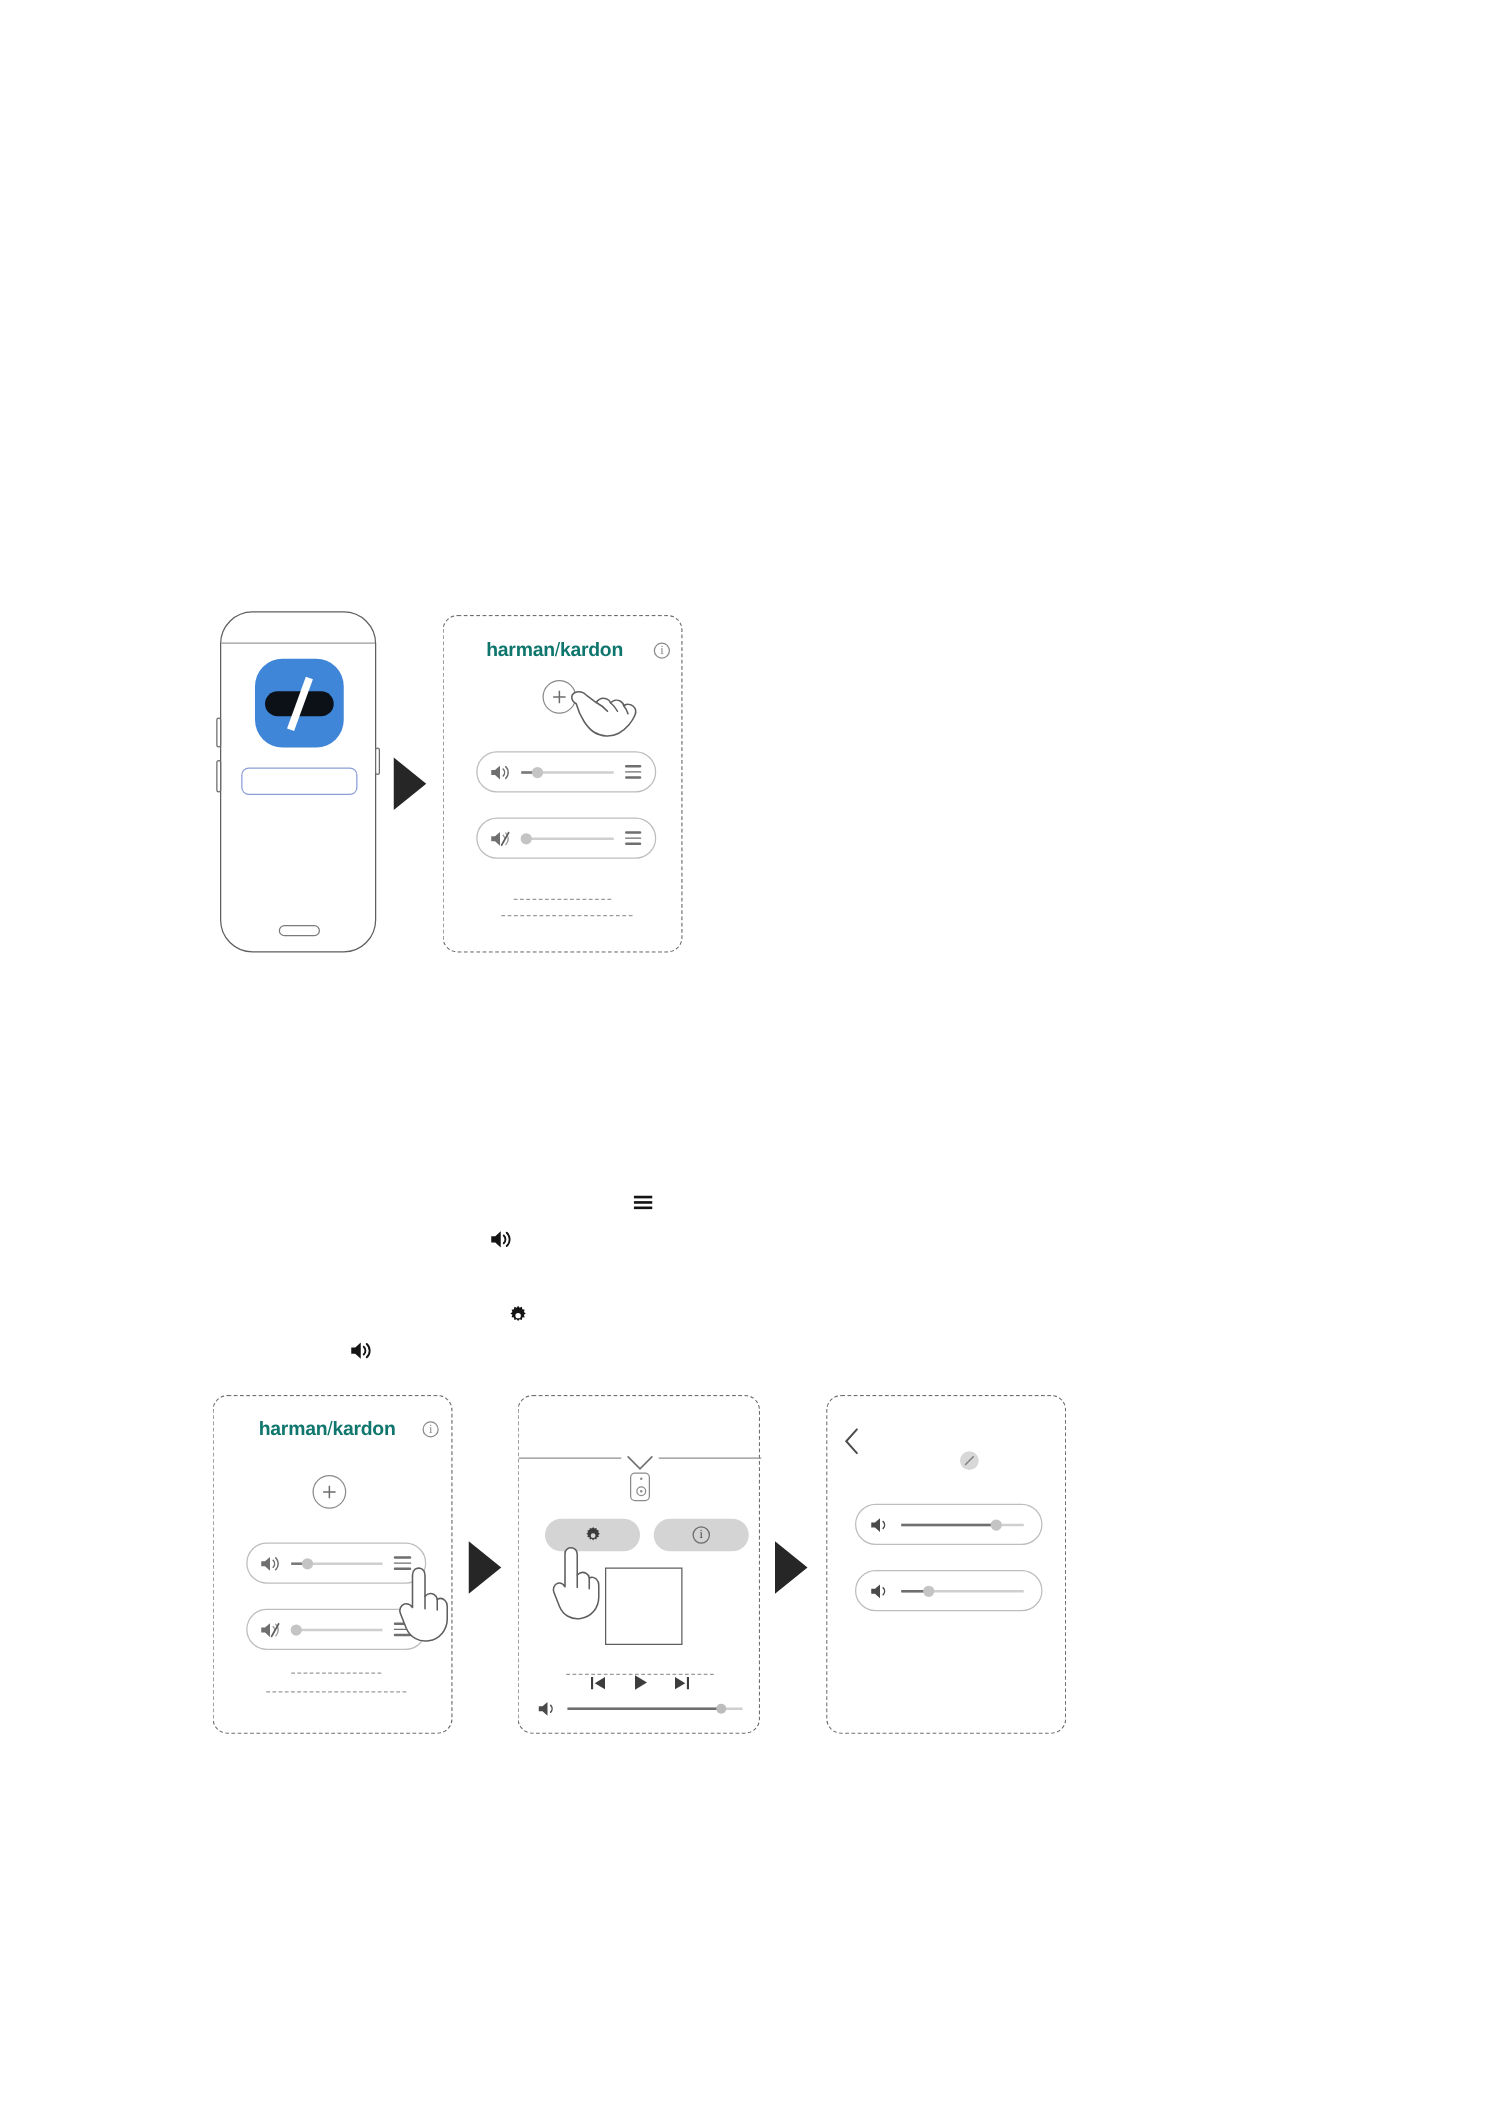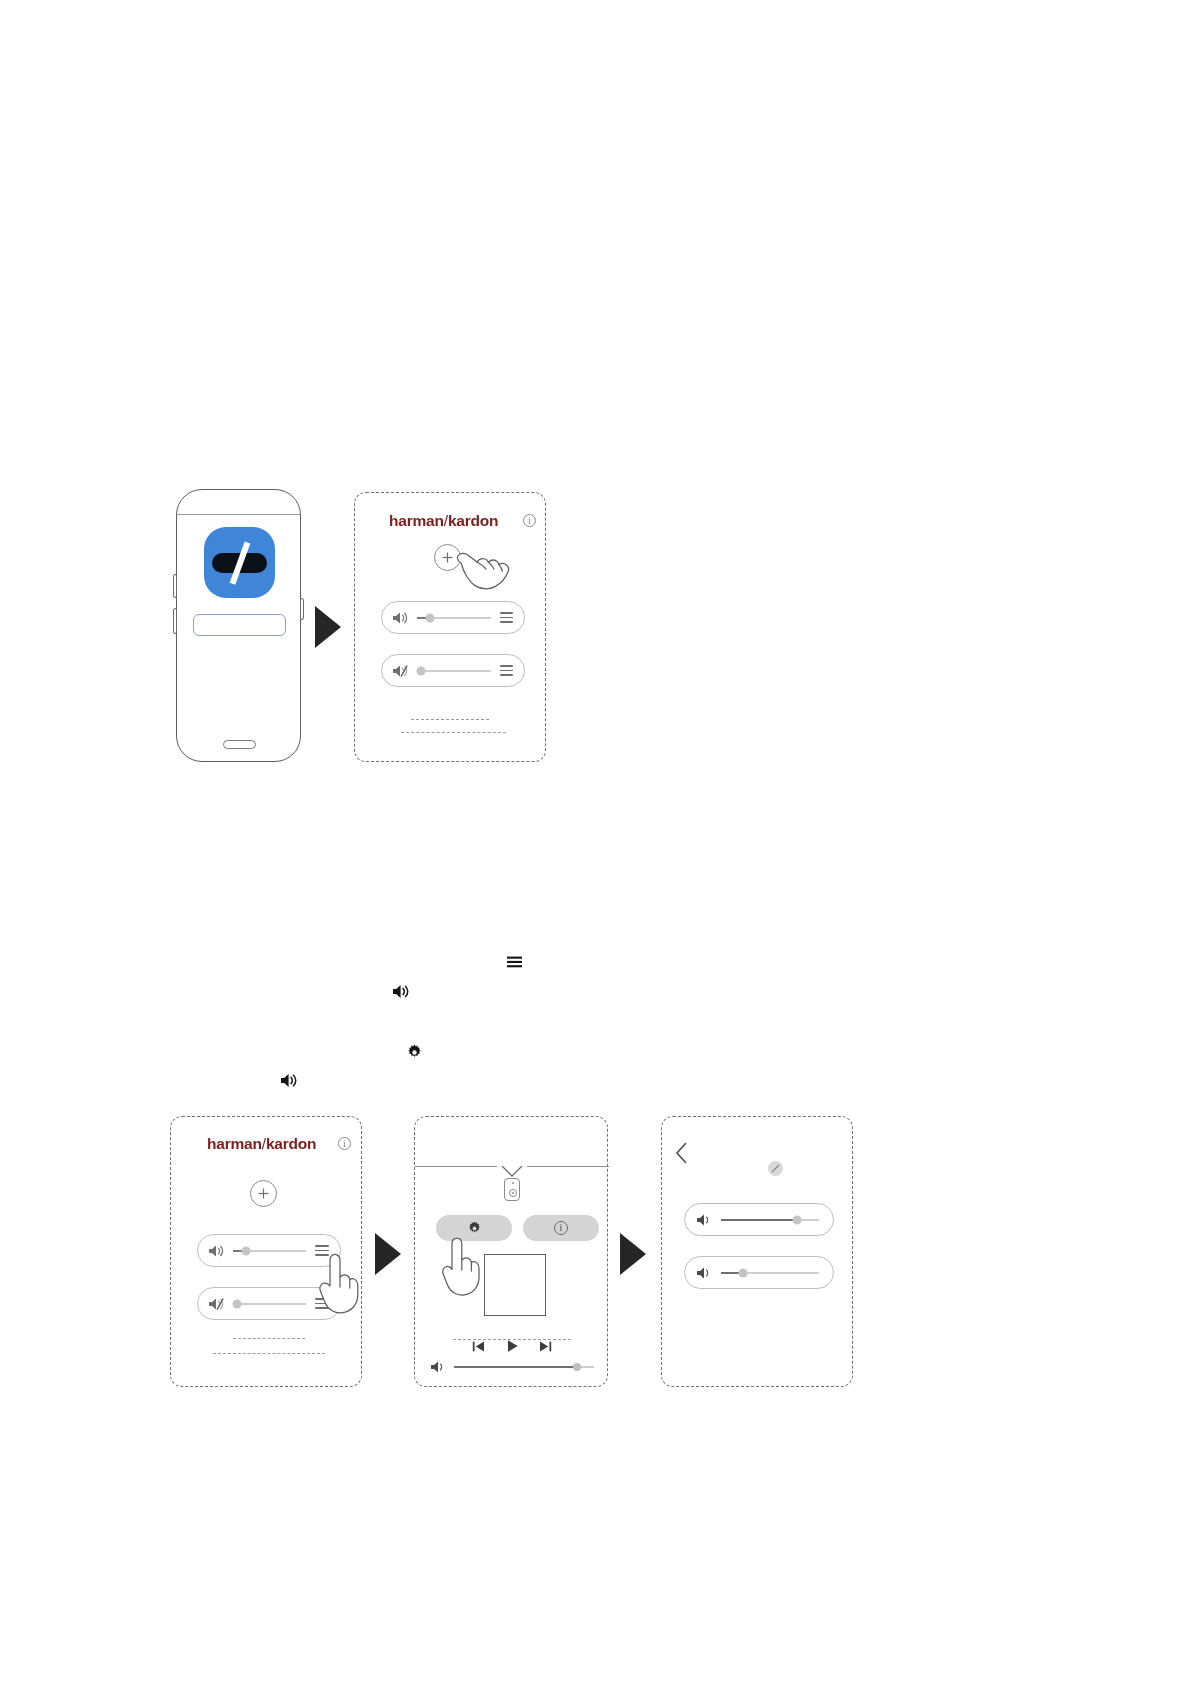--- a/index.html
+++ b/index.html
@@ -16,21 +16,21 @@
   
   .panel {
     position:absolute;
     border: 1.6px dashed #6f6f6f;
     border-radius: 12px;
     background:#fff;
   }
   .brand {
     position:absolute;
     font-weight: bold;
-    color:#7f1d1d;
+    color:#0f766e;
     letter-spacing:-0.2px;
     white-space:nowrap;
   }
   .brand .slash { font-weight:400; }
 
   
   .info-ic {
     position:absolute;
     border:1.3px solid #8b8b8b;
     border-radius:50%;

